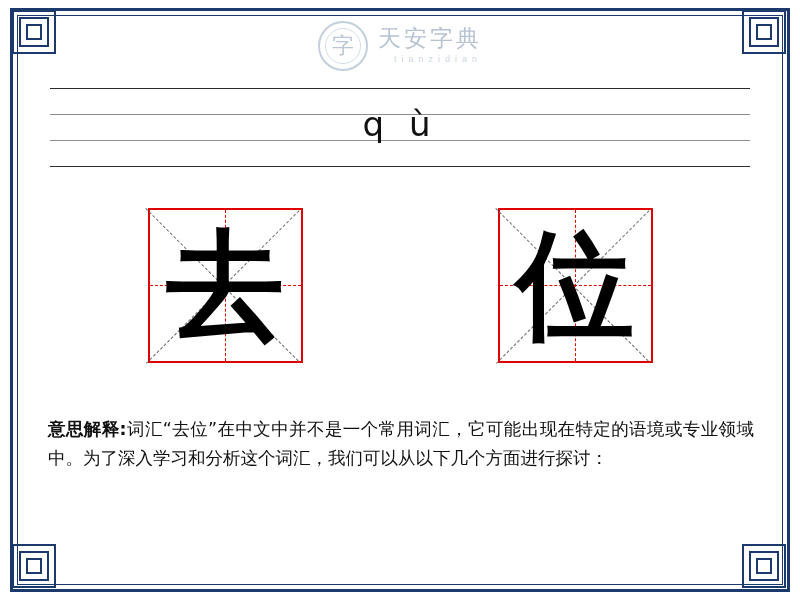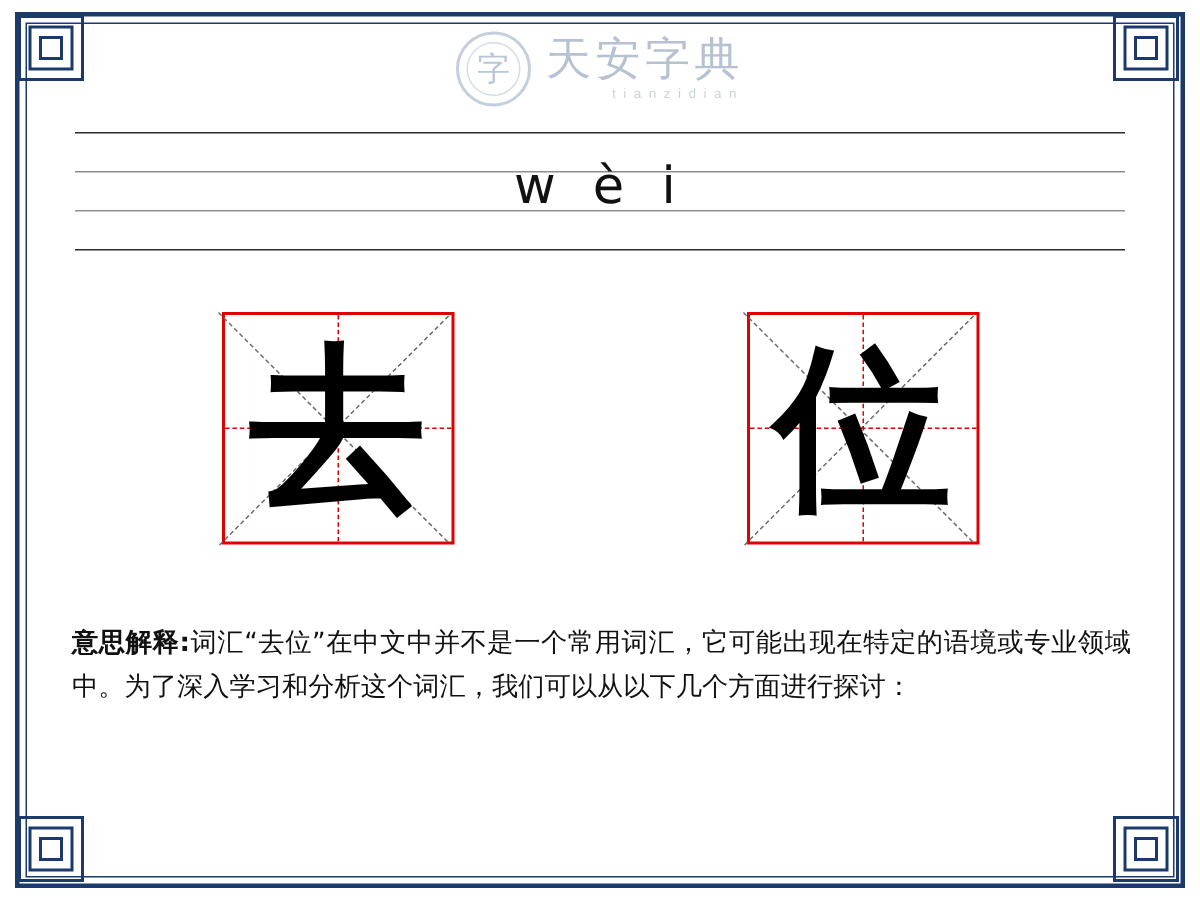--- a/index.html
+++ b/index.html
@@ -93,24 +93,24 @@
     border: 1px solid #b9c8da;
     border-radius: 50%;
   }
   .logo-text {
     display: flex;
     flex-direction: column;
     justify-content: center;
     line-height: 1;
   }
   .logo-cn {
-    font-size: 30px;
+    font-size: 23px;
     color: #8a9db5;
     letter-spacing: 3px;
-    font-family: Liberation Sans, sans-serif;
+    font-family: Liberation Mono, monospace;
   }
   .logo-py {
     font-size: 9px;
     color: #a9b9cc;
     letter-spacing: 5px;
     margin-top: 3px;
     font-family: "Liberation Sans", sans-serif;
     text-align: right;
   }
 
@@ -280,21 +280,21 @@
     </div>
   </div>
 
   <div class="staff">
     <div class="staff-line solid l1"></div>
     <div class="staff-line thin l2"></div>
     <div class="staff-line thin l3"></div>
     <div class="staff-line solid l4"></div>
 
     <div class="pinyin-row">
-      <div class="pinyin-cell">w è i</div>
+      <div class="pinyin-cell">q ù</div>
     </div>
   </div>
 
   <div class="chars">
     <div class="char-cell">
       <div class="tian-box">
         <span class="dash-d1"></span>
         <span class="dash-d2"></span>
         <span class="dash-v"></span>
         <span class="dash-h"></span>

